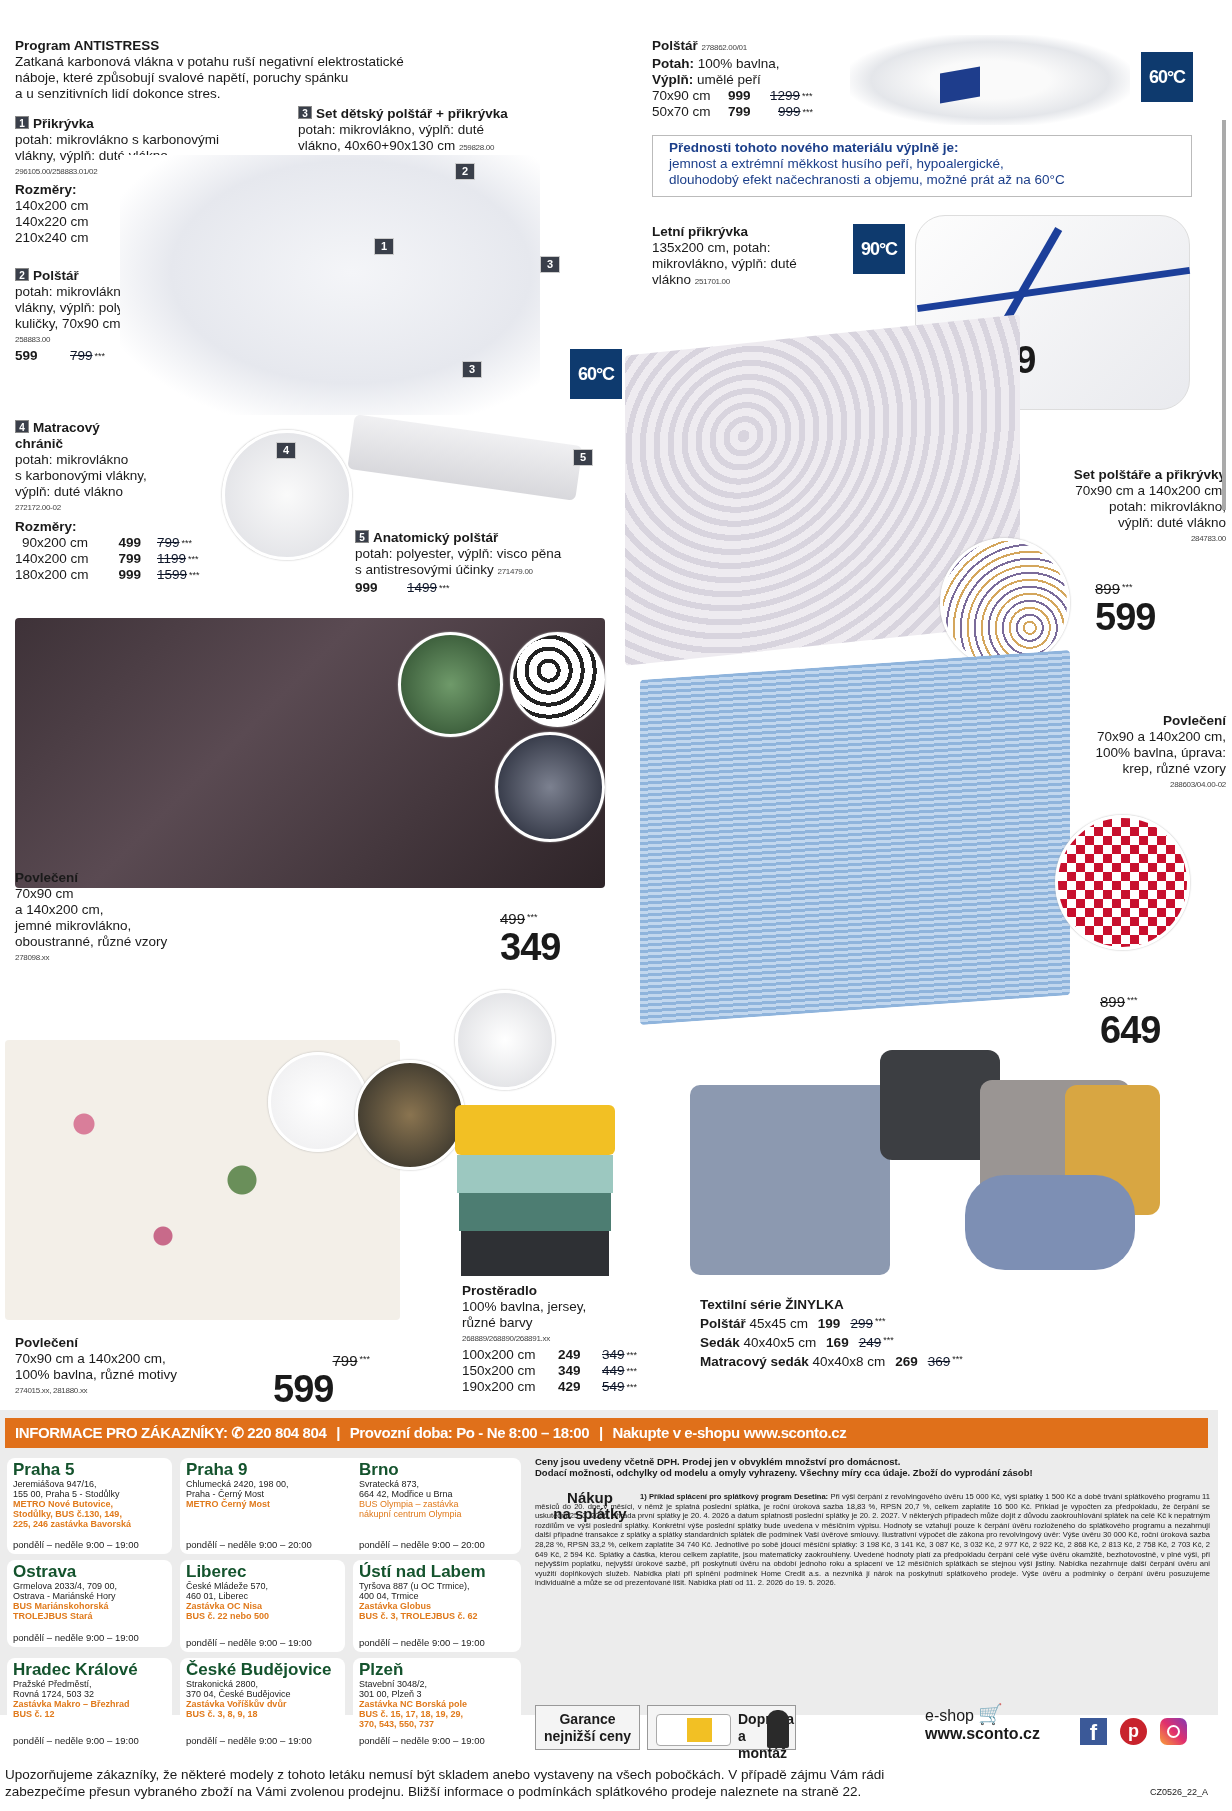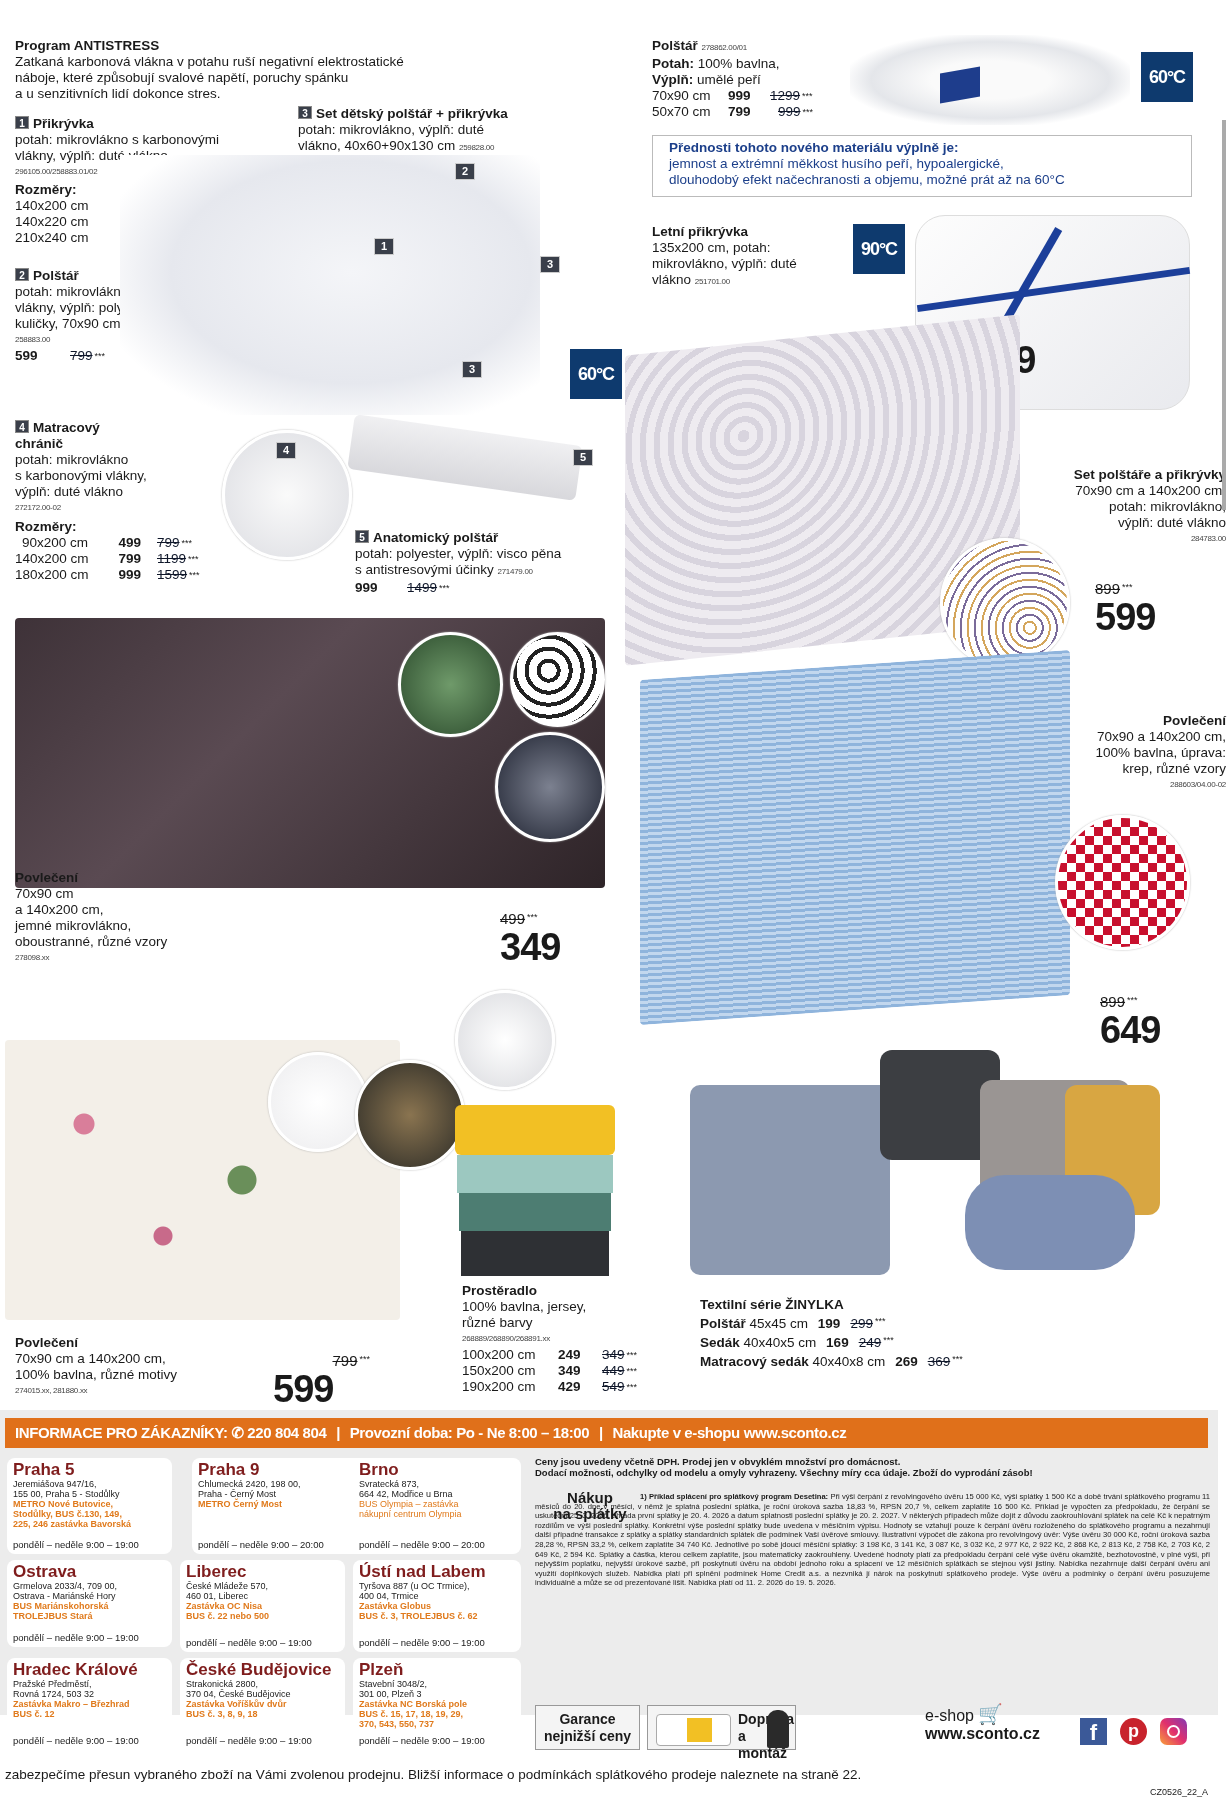--- a/index.html
+++ b/index.html
@@ -13,21 +13,21 @@
 .row span{display:inline-block}
 .old{text-decoration:line-through;color:#0f172a}
 .stars{font-size:9px;vertical-align:4px;margin-left:2px}
 .price-big{font-size:38px;font-weight:bold;letter-spacing:-1px;line-height:38px}
 .price-old{font-size:15px;text-decoration:line-through}
 .badge{background:#0e3a6e;color:#fff;font-weight:bold;font-size:18px;display:flex;align-items:center;justify-content:center;letter-spacing:-1px}
 .img{border-radius:4px}
 .circ{border-radius:50%;border:3px solid #fff;box-shadow:0 0 2px #aaa}
 .callout{width:20px;height:17px;background:#3a3f4a;color:#fff;font-size:11px;font-weight:bold;text-align:center;line-height:15px;border:1px solid #ccc}
 .store{background:#fff;border-radius:8px;padding:3px 6px;font-size:9px;line-height:10px}
-.store h4{font-size:17px;line-height:18px;font-weight:bold;color:#7f1d1d}
+.store h4{font-size:17px;line-height:18px;font-weight:bold;color:#14532d}
 .store .addr{color:#222}
 .store .trans{color:#e07a1c;font-weight:bold}
 .store .hrs{position:absolute;bottom:4px;left:6px;font-size:9.5px}
 </style>
 </head>
 <body>
 
 <div class="abs t" style="left:15px;top:38px;width:520px">
   <div class="b">Program ANTISTRESS</div>
   <div>Zatkaná karbonová vlákna v potahu ruší negativní elektrostatické</div>
@@ -301,21 +301,21 @@
 
 <div class="abs store" style="left:7px;top:1458px;width:165px;height:96px">
   <h4>Praha 5</h4>
   <div class="addr">Jeremiášova 947/16,</div>
   <div class="addr">155 00, Praha 5 - Stodůlky</div>
   <div class="trans">METRO Nové Butovice,</div>
   <div class="trans">Stodůlky, BUS č.130, 149,</div>
   <div class="trans">225, 246 zastávka Bavorská</div>
   <div class="hrs">pondělí – neděle  9:00 – 19:00</div>
 </div>
-<div class="abs store" style="left:192px;top:1458px;width:186px;height:96px">
+<div class="abs store" style="left:180px;top:1458px;width:186px;height:96px">
   <h4>Praha 9</h4>
   <div class="addr">Chlumecká 2420, 198 00,</div>
   <div class="addr">Praha - Černý Most</div>
   <div class="trans">METRO Černý Most</div>
   <div class="hrs">pondělí – neděle  9:00 – 20:00</div>
 </div>
 <div class="abs store" style="left:353px;top:1458px;width:168px;height:96px">
   <h4>Brno</h4>
   <div class="addr">Svratecká 873,</div>
   <div class="addr">664 42, Modřice u Brna</div>
@@ -406,17 +406,18 @@
   <div><span style="font-weight:normal">e-shop</span> <span style="color:#e0701a;font-size:20px">🛒</span></div>
   <div>www.sconto.cz</div>
 </div>
 <div class="abs" style="left:1080px;top:1718px;width:27px;height:27px;background:#3b5998;color:#fff;font-weight:bold;font-size:22px;text-align:center;line-height:30px">f</div>
 <div class="abs" style="left:1120px;top:1718px;width:27px;height:27px;background:#c8232c;color:#fff;font-weight:bold;font-size:18px;text-align:center;line-height:27px;border-radius:50%">p</div>
 <div class="abs" style="left:1160px;top:1718px;width:27px;height:27px;background:linear-gradient(45deg,#f9a13a,#e1306c,#833ab4);border-radius:7px">
     <div style="position:absolute;left:7px;top:7px;width:13px;height:13px;border:2px solid #fff;border-radius:50%"></div>
   </div>
 
 <div class="abs" style="left:5px;top:1766px;width:1120px;font-size:13.5px;line-height:17px">
+  <div>Upozorňujeme zákazníky, že některé modely z tohoto letáku nemusí být skladem anebo vystaveny na všech pobočkách. V případě zájmu Vám rádi</div>
   <div>zabezpečíme přesun vybraného zboží na Vámi zvolenou prodejnu. Bližší informace o podmínkách splátkového prodeje naleznete na straně 22.</div>
 </div>
 <div class="abs" style="left:1150px;top:1787px;font-size:9px">CZ0526_22_A</div>
 
 <div class="abs" style="left:1222px;top:120px;width:4px;height:390px;background:#aaa"></div>
 
 </body></html>

